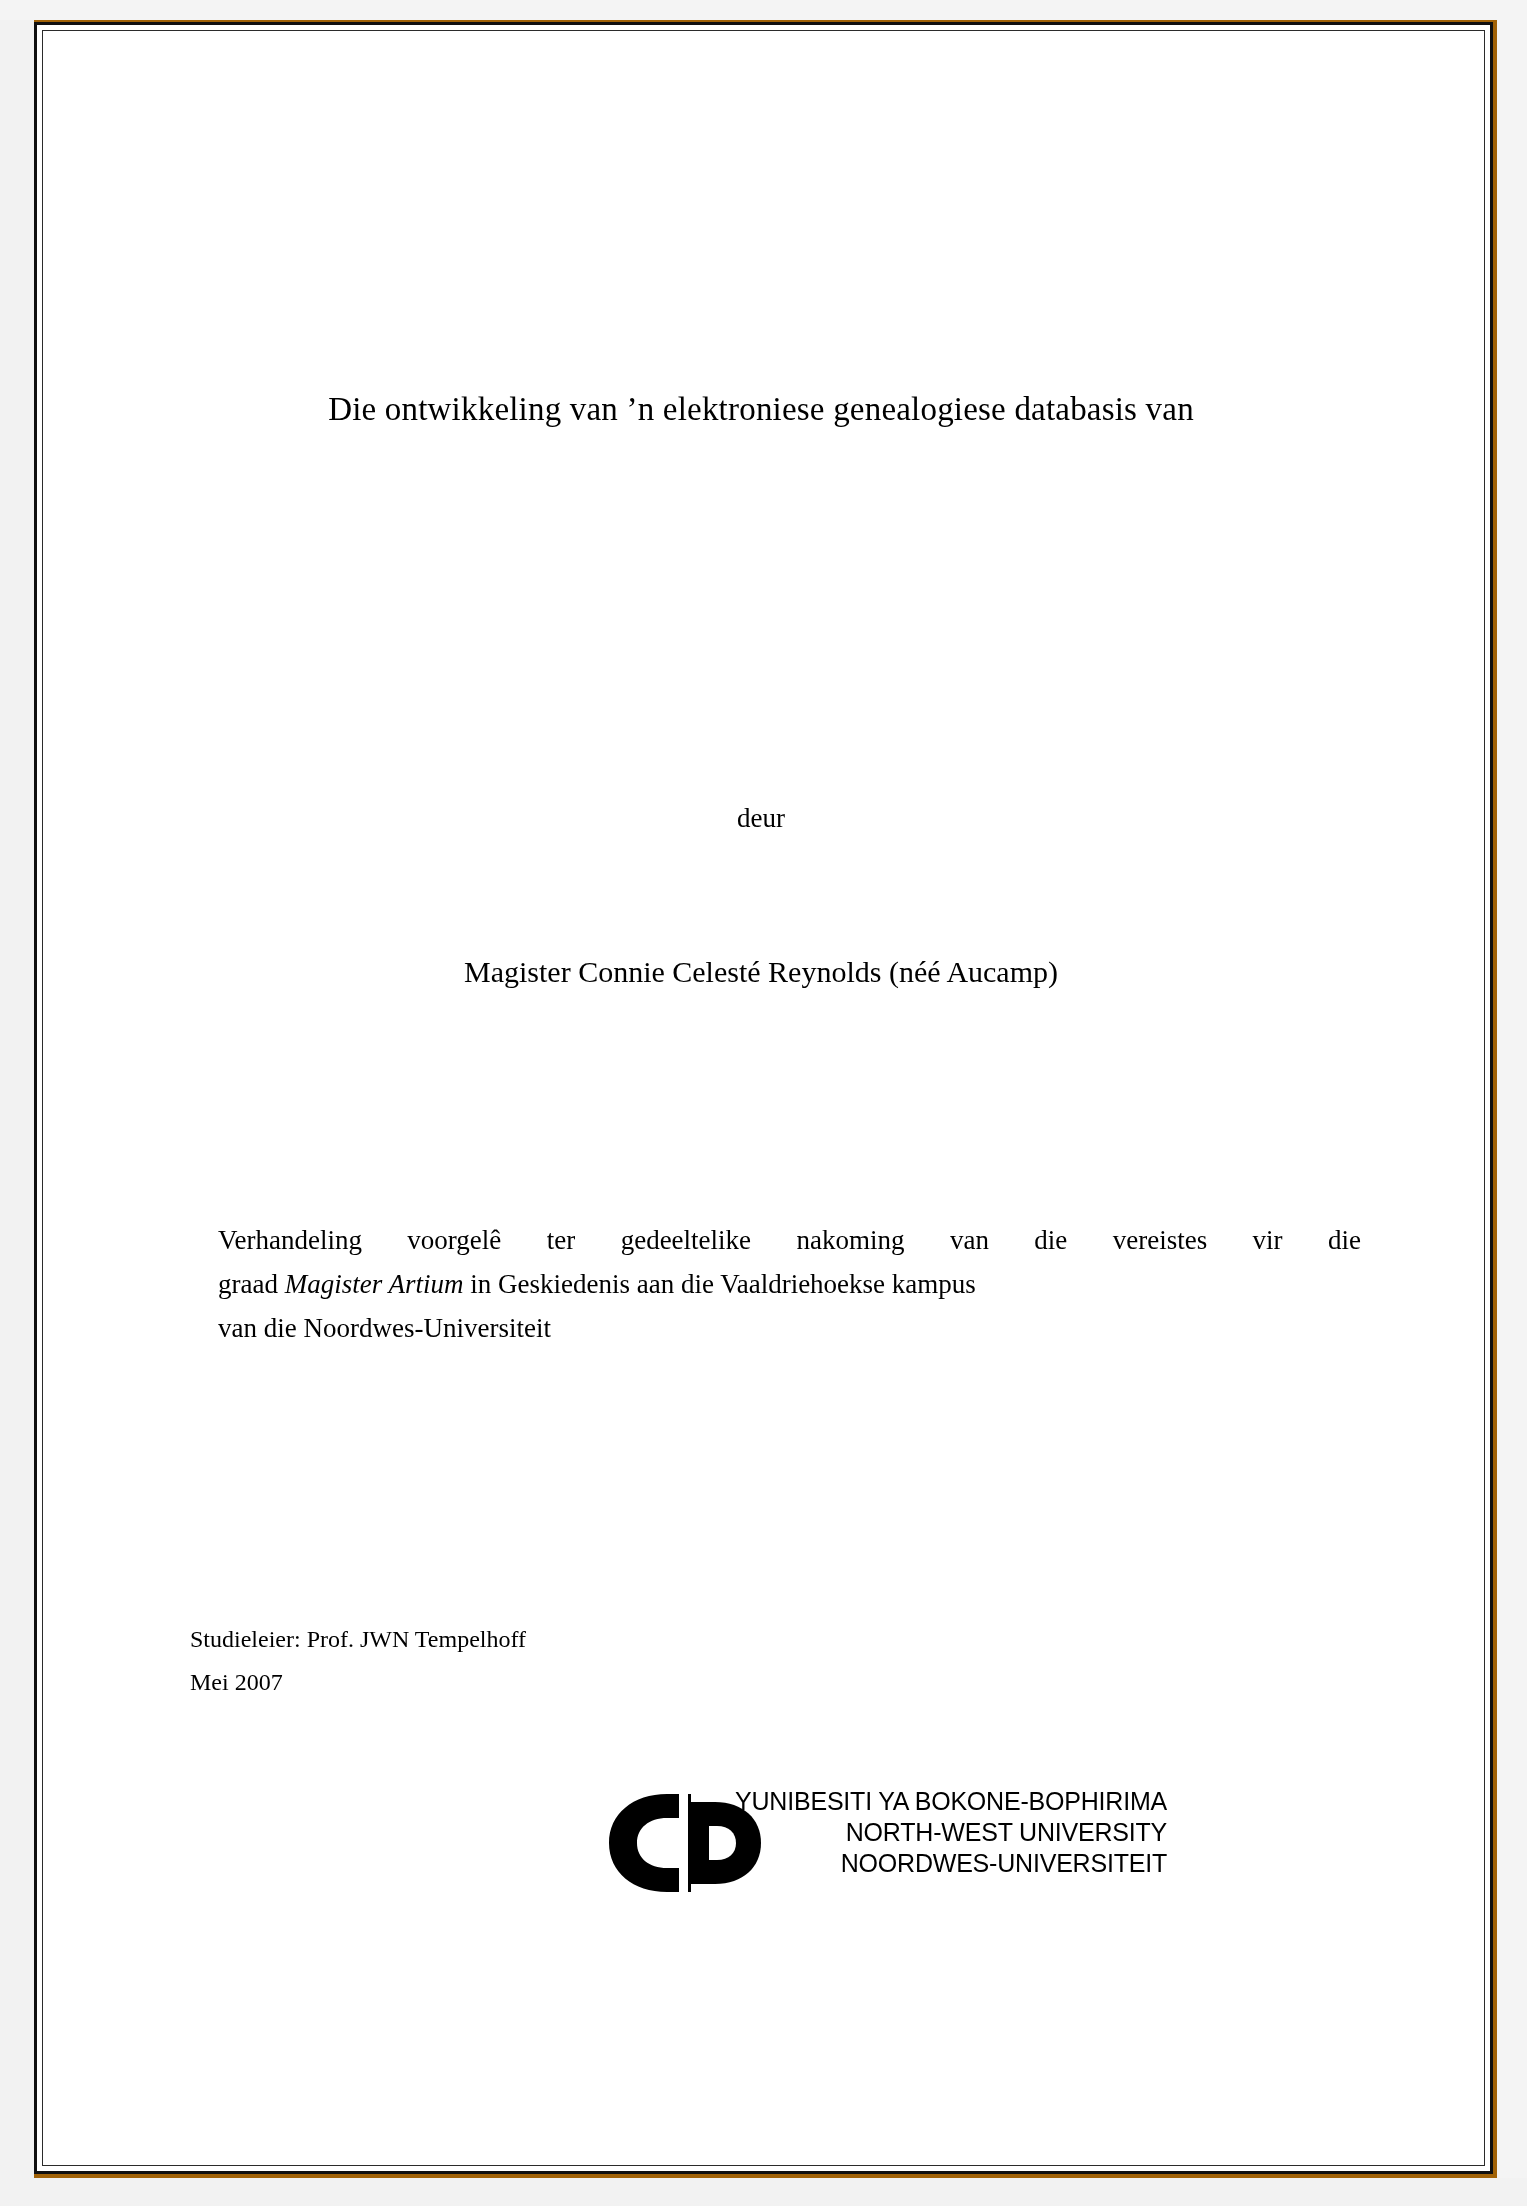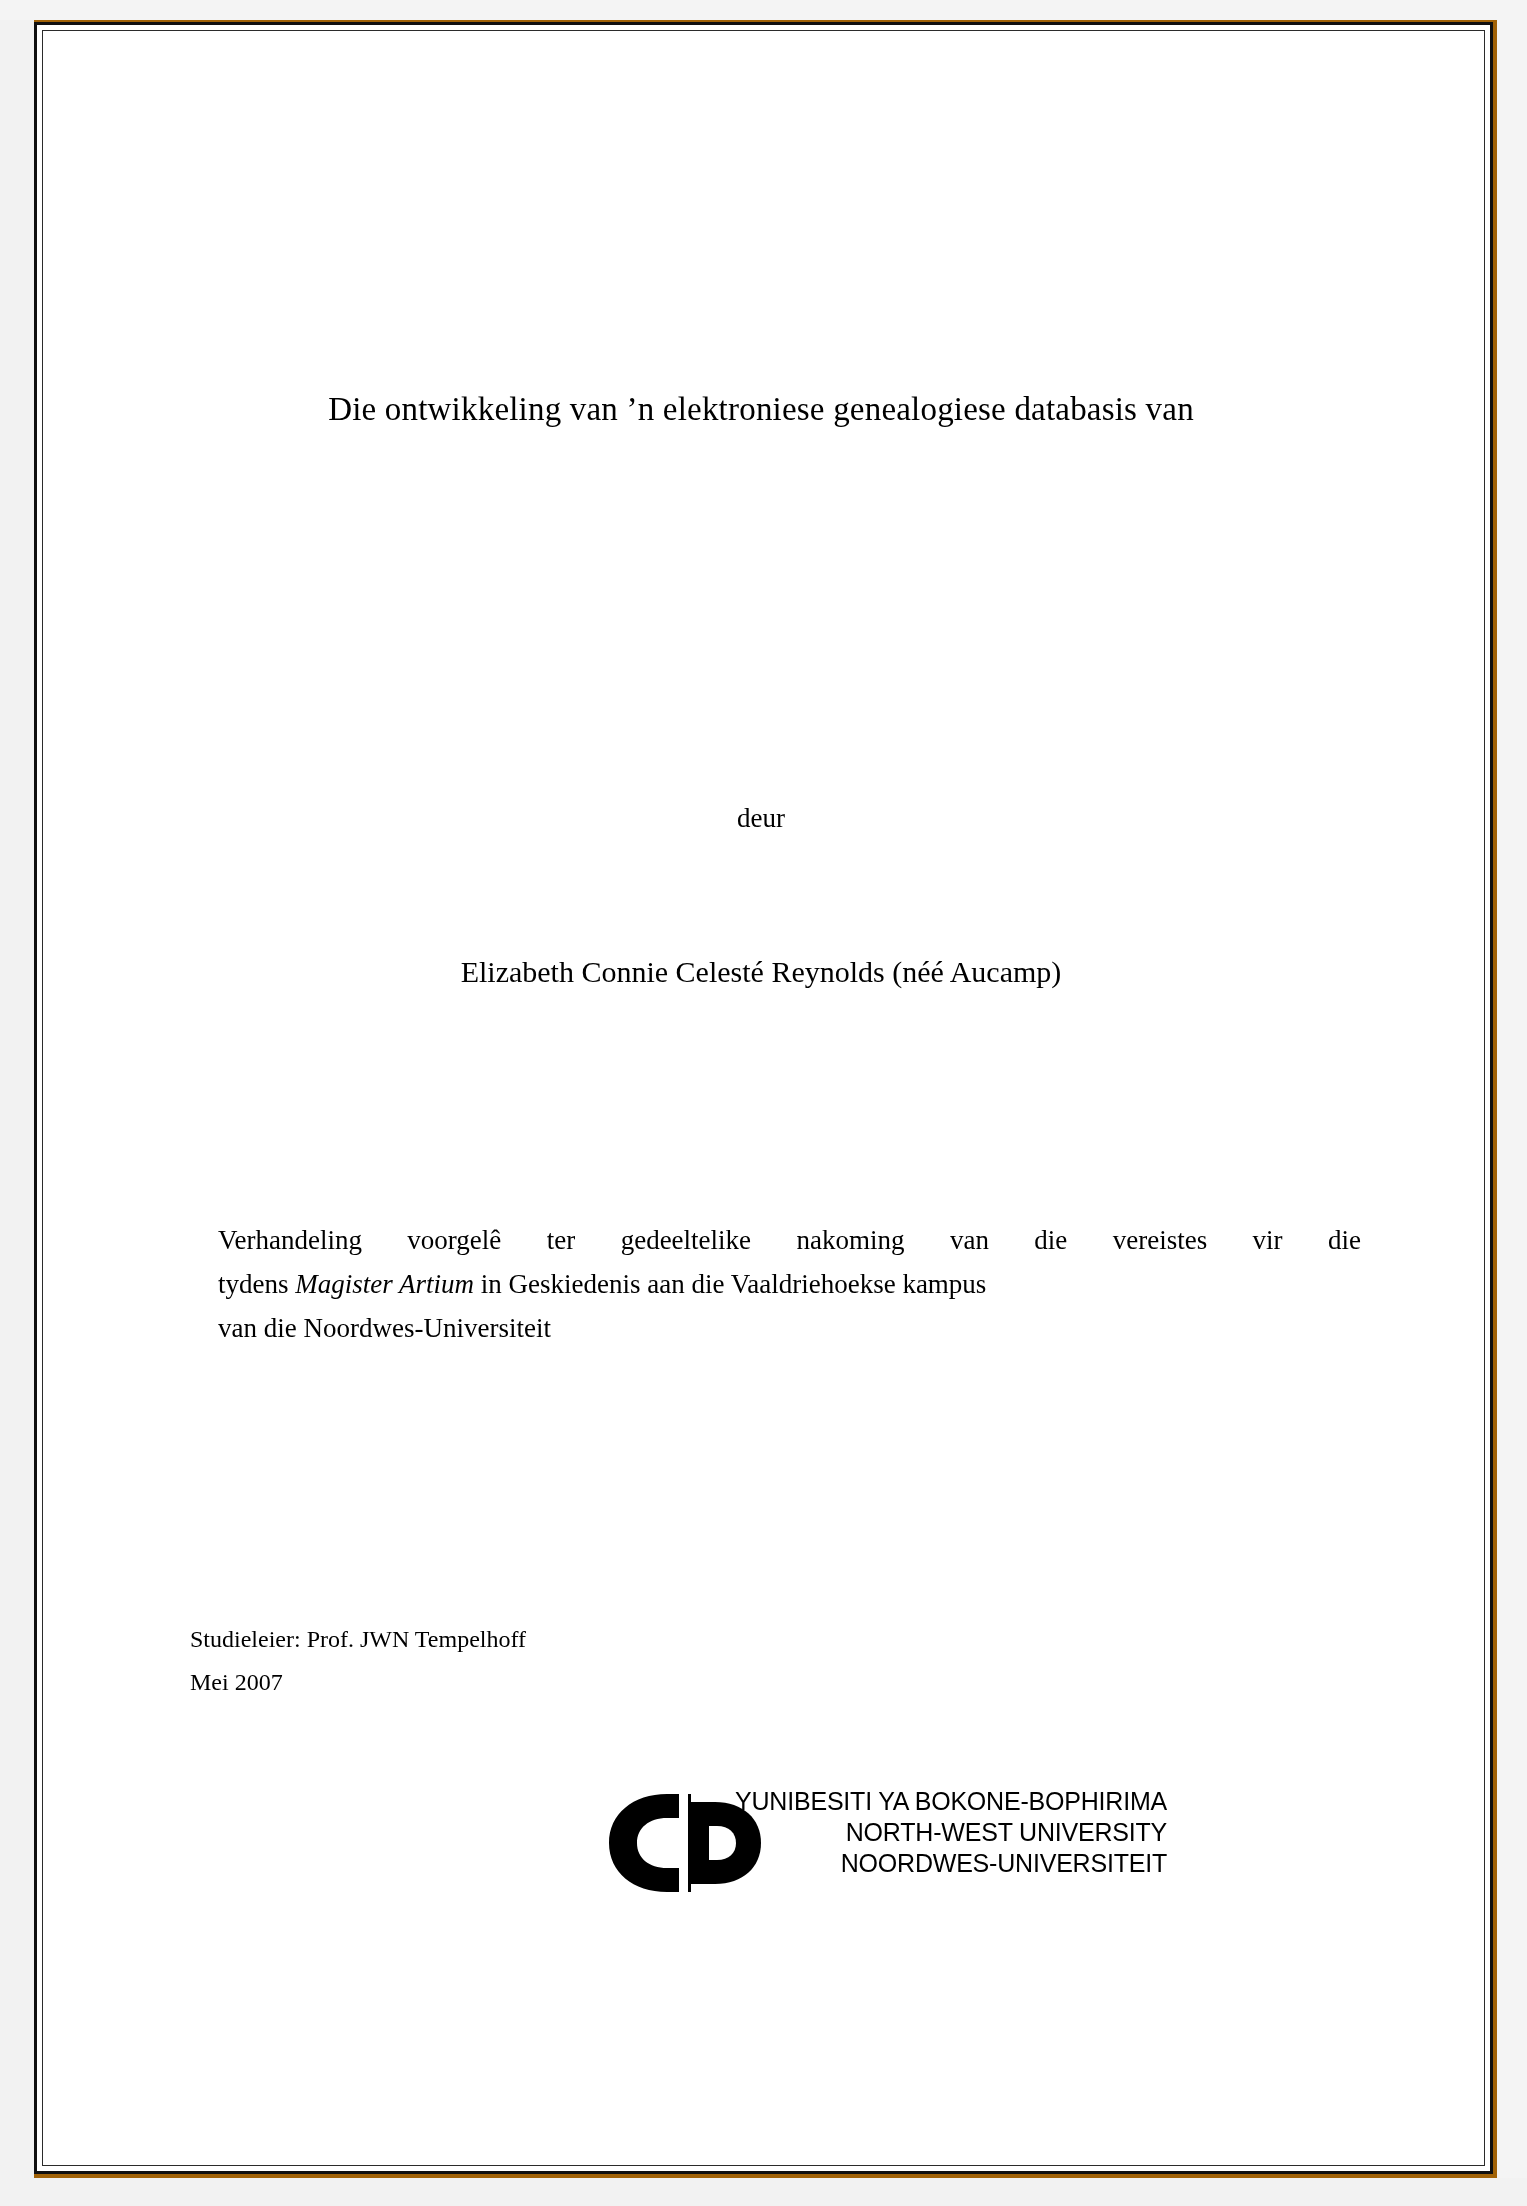--- a/index.html
+++ b/index.html
@@ -189,25 +189,25 @@
   <div class="page-border"></div>
 
   <div class="content">
 
     <div class="title-block">
       <div class="title-line">Die ontwikkeling van ’n elektroniese genealogiese databasis van</div>
     </div>
 
     <div class="byline-label">deur</div>
 
-    <div class="author">Elizabeth Connie Celesté Reynolds (néé Aucamp)</div>
+    <div class="author">Magister Connie Celesté Reynolds (néé Aucamp)</div>
 
     <div class="statement">
       <div class="just">Verhandeling voorgelê ter gedeeltelike nakoming van die vereistes vir die</div>
-      <div class="normal"><span>tydens </span><i>Magister Artium</i><span> in Geskiedenis aan die Vaaldriehoekse kampus</span></div>
+      <div class="normal"><span>graad </span><i>Magister Artium</i><span> in Geskiedenis aan die Vaaldriehoekse kampus</span></div>
       <div class="normal">van die Noordwes-Universiteit</div>
     </div>
 
     <div class="supervisor-block">
       <div>Studieleier: Prof. JWN Tempelhoff</div>
       <div>Mei 2007</div>
     </div>
 
     <div class="logo-area">
       <div class="logo-mark">

